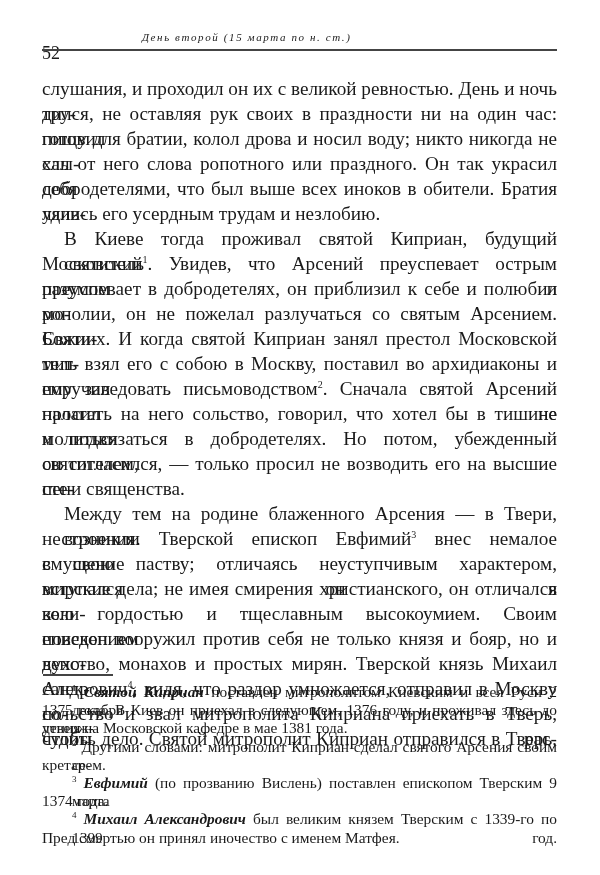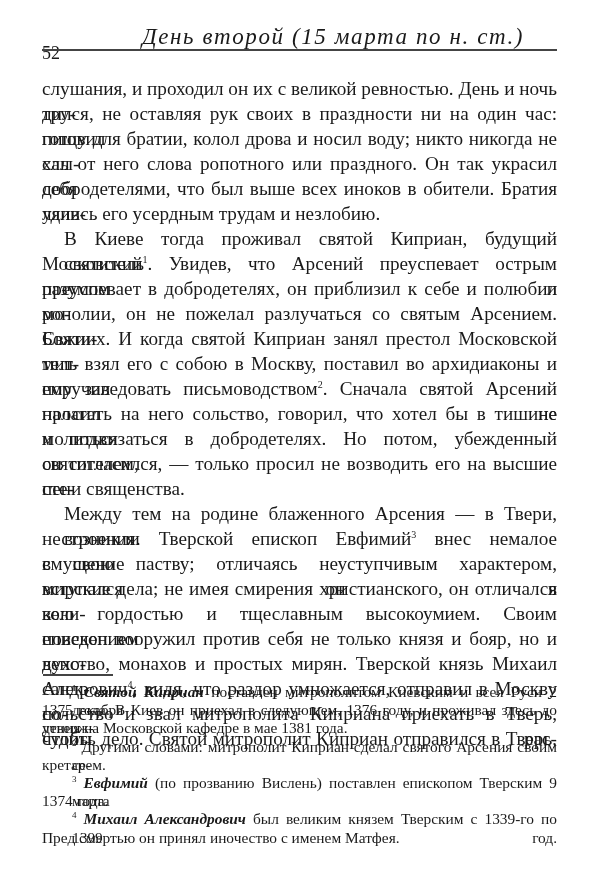--- a/index.html
+++ b/index.html
@@ -1,20 +1,20 @@
 <!DOCTYPE html>
 <html><head>
 <meta charset="utf-8">
 <style>
   html, body { margin: 0; padding: 0; background: #ffffff; }
   body { width: 600px; height: 875px; position: relative; overflow: hidden; color: #1a1a1a; font-family: "Liberation Serif", "DejaVu Serif", serif; }
   .page { position: absolute; left: 0; top: 0; width: 600px; height: 875px; }
   .header { position: absolute; left: 42px; top: 26px; width: 515px; height: 24px; }
   .page-number { position: absolute; left: 0; top: 16px; font-size: 18px; line-height: 22px; }
-  .running-title { position: absolute; left: 100px; top: 0; width: 415px; text-align: left; font-style: italic; font-size: 23px; letter-spacing: 1.6px; line-height: 22px; }
+  .running-title { position: absolute; left: 100px; top: 0; width: 415px; text-align: left; font-style: italic; font-size: 11px; letter-spacing: 1.6px; line-height: 22px; }
   .header-rule { position: absolute; left: 42px; top: 49px; width: 515px; height: 0; border-top: 2px solid #444; }
   .body-text { position: absolute; left: 42px; top: 76px; width: 515px; }
   .line { display: block; height: 25px; line-height: 25px; font-size: 19.2px; text-align: justify; text-align-last: justify; white-space: nowrap; overflow: visible; }
   .line.last { text-align-last: left; }
   .line span.j { display: inline-block; width: 100%; text-align: justify; text-align-last: justify; white-space: normal; }
   .line.last span.j { text-align-last: left; }
   sup { font-size: 10px; line-height: 0; vertical-align: 7px; }
   .fn-rule { position: absolute; left: 43px; top: 674px; width: 70px; height: 0; border-top: 2px solid #444; }
   .footnotes { position: absolute; left: 42px; top: 683px; width: 515px; }
   .fline { display: block; height: 18.2px; line-height: 18.2px; font-size: 15.4px; white-space: nowrap; }

